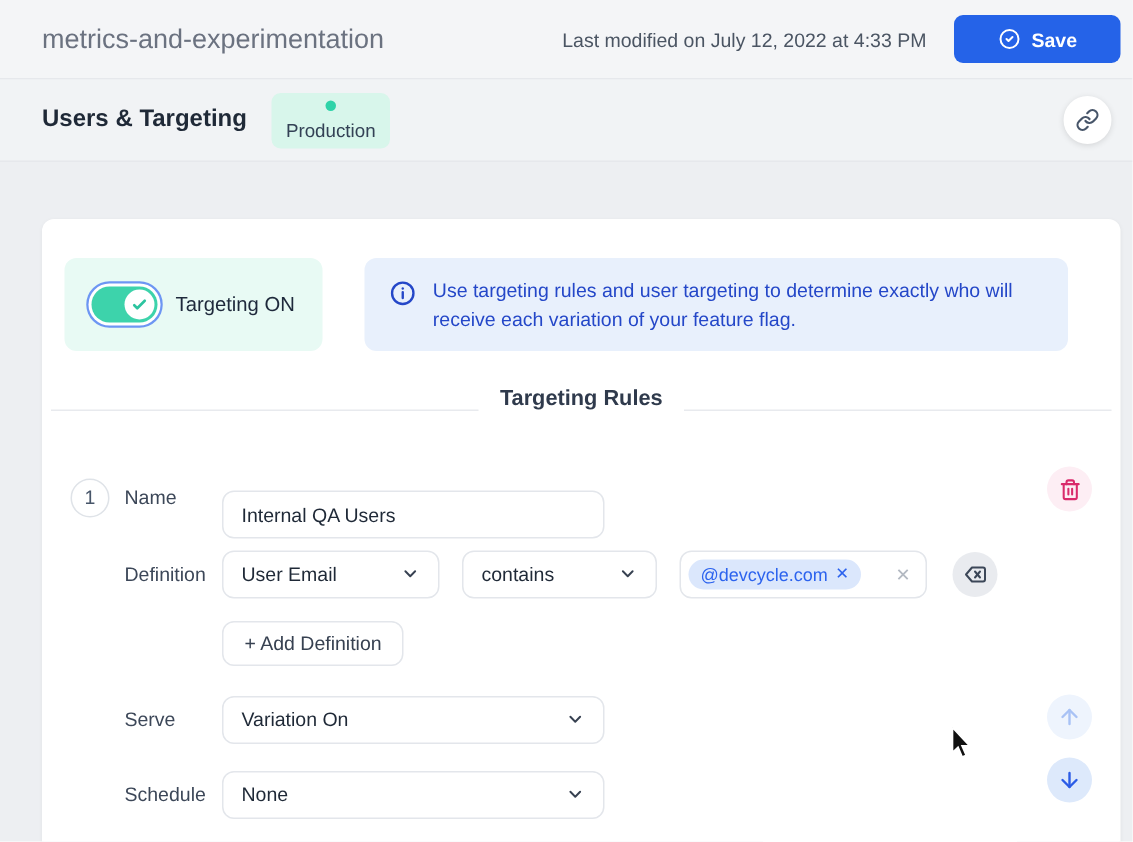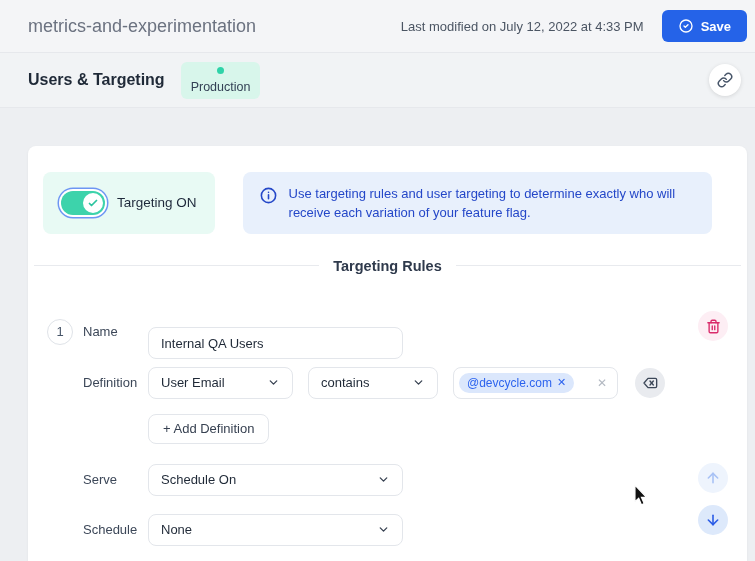--- a/index.html
+++ b/index.html
@@ -7,21 +7,21 @@
   body { font-family:"Liberation Sans", sans-serif; background:#edeff2; overflow:hidden; }
   .screen { position:relative; width:755px; height:561px; overflow:hidden; }
 
   
   .topbar { height:53px; background:#f4f5f7; border-bottom:1px solid #e6e8ec;
             display:flex; align-items:center; justify-content:space-between; padding:0 8px 0 28px; }
   .breadcrumb { font-size:18px; color:#6b7280; }
   .topbar-right { display:flex; align-items:center; gap:18px; }
   .last-modified { font-size:13px; color:#4b5563; }
   .save-btn { display:flex; align-items:center; gap:7px; background:#2563e8; color:#fff;
-              border:none; border-radius:6px; padding:8px 16px; font-size:13px; font-weight:700;
+              border:none; border-radius:6px; padding:8px 29px; font-size:13px; font-weight:700;
               font-family:inherit; cursor:pointer; }
 
   
   .page-header { height:55px; background:#f1f3f5; border-bottom:1px solid #e6e8ec;
                  display:flex; align-items:center; padding:0 14px 0 28px; }
   .page-title { font-size:16px; font-weight:700; color:#1f2937; }
   .env-badge { display:flex; align-items:center; gap:6px; background:#d8f6eb; border-radius:6px;
                padding:5px 10px; margin-left:16px; font-size:12.5px; color:#334155;flex-direction:column; }
   .env-dot { width:7px; height:7px; border-radius:50%; background:#2ed3a8; }
   .link-btn { margin-left:auto; width:32px; height:32px; border-radius:50%; background:#fff;
@@ -37,21 +37,21 @@
                 align-items:center; gap:12px; min-width:155px; }
   .toggle { position:relative; width:44px; height:24px; border-radius:12px; background:#3dd3ab;
             box-shadow:0 0 0 2px #fff, 0 0 0 3.5px #6d96f3; cursor:pointer; flex:none; }
   .knob { position:absolute; top:2px; right:2px; width:20px; height:20px; border-radius:50%;
           background:#fff; display:flex; align-items:center; justify-content:center; }
   .toggle-label { font-size:13.5px; font-weight:500; color:#1e293b; white-space:nowrap; }
   .info-box { flex:1; background:#e8f0fc; border-radius:8px; padding:11px 16px; display:flex;
               gap:11px; align-items:flex-start; }
   .info-text { font-size:13px; line-height:1.45; color:#2447c8; font-weight:500; padding-top:2px; }
 
-  .divider-row { display:flex; align-items:center; gap:14px; margin:24px 6px 0 6px; }
+  .divider-row { display:flex; align-items:flex-end; gap:14px; margin:24px 6px 0 6px; }
   .divider-row .line { flex:1; height:1px; background:#e8eaee; }
   .section-title { font-size:14.5px; font-weight:700; color:#2f3a4c; }
 
   
   .rrow { display:flex; align-items:center; padding-left:19px; height:32px; }
   .gutter { width:36px; display:flex; align-items:center; flex:none; }
   .rule-num { width:26px; height:26px; border-radius:50%; border:1px solid #dfe3e8;
               display:flex; align-items:center; justify-content:center; font-size:13px; color:#475569; }
   .rlabel { width:65px; font-size:13px; color:#3c4758; flex:none; }
   .text-input { width:255px; height:32px; border:1px solid #e3e6eb; border-radius:8px;
@@ -202,21 +202,21 @@
     </div>
 
     <div class="rrow add-row">
       <button class="add-def-btn">+ Add Definition</button>
     </div>
 
     <div class="rrow serve-row">
       <div class="gutter"></div>
       <span class="rlabel">Serve</span>
       <div class="select sel-wide">
-        <span>Schedule On</span>
+        <span>Variation On</span>
         <span style="display:flex;">
           <svg width="13" height="13" viewBox="0 0 24 24" fill="none" stroke="#374151" stroke-width="2.4" stroke-linecap="round" stroke-linejoin="round">
               <path d="m6 9 6 6 6-6"></path>
             </svg>
         </span>
       </div>
     </div>
 
     <div class="rrow schedule-row">
       <div class="gutter"></div>

